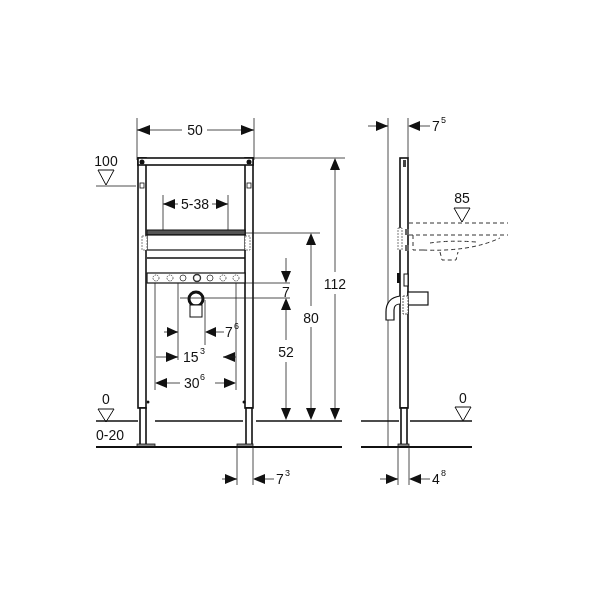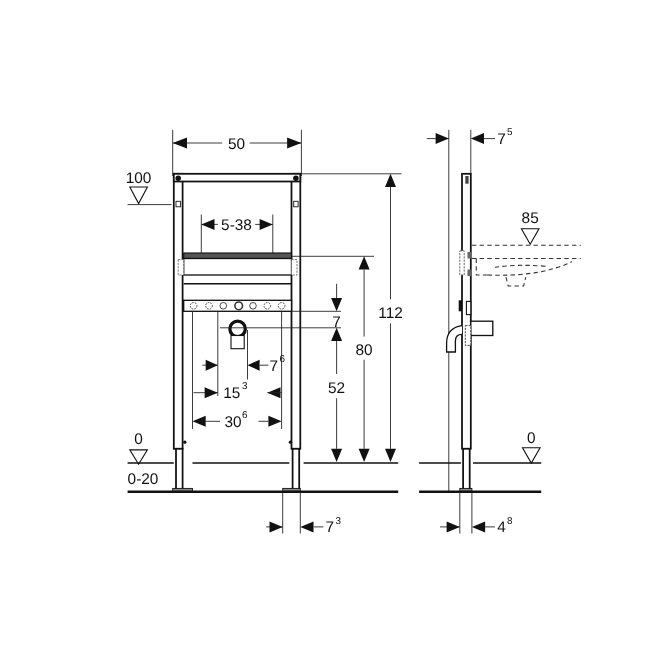--- a/index.html
+++ b/index.html
@@ -1,17 +1,17 @@
 <!DOCTYPE html>
 <html><head>
   <meta charset="utf-8">
   <style>
     html, body { margin: 0; padding: 0; background: #ffffff; }
     body { width: 603px; height: 603px; overflow: hidden; }
-    #diagram { position: absolute; left: 0; top: 0; width: 578px; height: 603px; padding-left: 20px; }
+    #diagram { position: absolute; left: 0; top: 0; width: 578px; height: 603px; }
     svg text { font-family: "Liberation Sans", "DejaVu Sans", sans-serif; fill: #111; }
     .dim { font-size: 14px; }
     .sup { font-size: 9px; }
     .thin { stroke: #222; stroke-width: 0.8; fill: none; }
     .med { stroke: #111; stroke-width: 1.4; fill: none; }
     .thick { stroke: #111; stroke-width: 2.2; fill: none; }
     .dash { stroke: #333; stroke-width: 1; fill: none; stroke-dasharray: 4 3; }
     .arrow { fill: #111; stroke: none; }
     .frame { fill: #fff; stroke: #111; stroke-width: 1.6; }
   </style>

